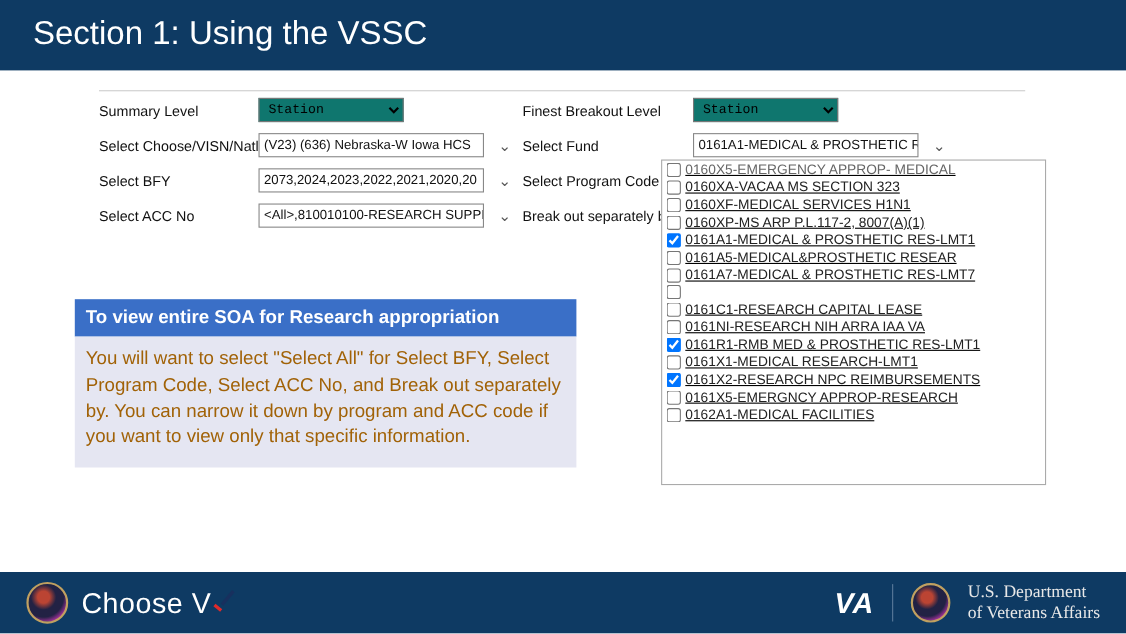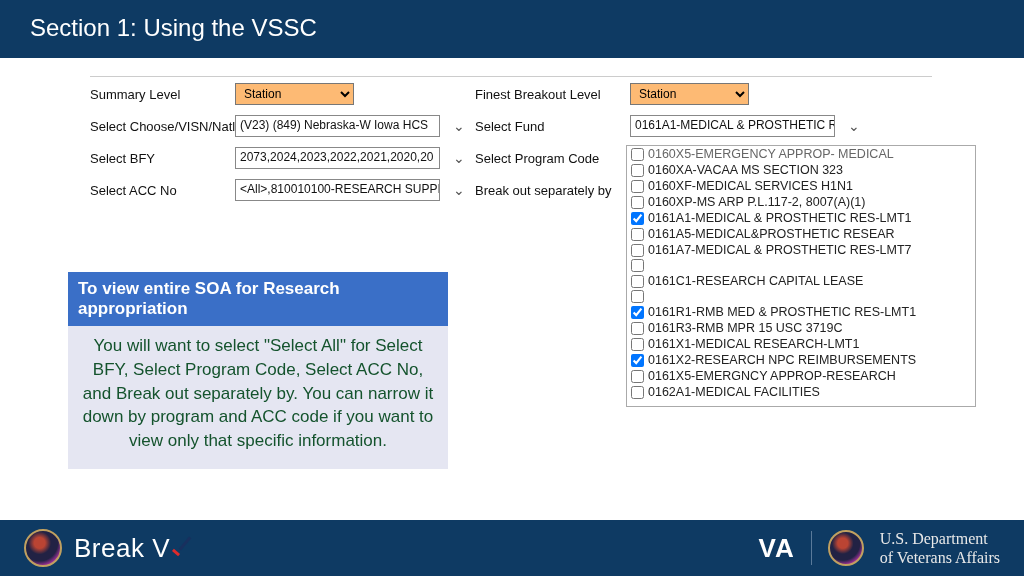--- a/index.html
+++ b/index.html
@@ -1,51 +1,51 @@
 <!DOCTYPE html>
 <html><head>
 <meta charset="utf-8">
 <style>
 * { margin: 0; padding: 0; box-sizing: border-box; }
 body { width: 1024px; height: 576px; font-family: "Segoe UI", Arial, sans-serif; background: #fff; position: relative; overflow: hidden; }
 
-.header-bar { background: #0e3a63; color: #fff; padding: 14px 30px 16px; font-size: 24px; font-weight: 400; }
+.header-bar { background: #0e3a63; color: #fff; padding: 14px 30px 16px; font-size: 30px; font-weight: 400; }
 
 .content { padding: 18px 92px 0 90px; position: relative; }
 
 .hr-line { height: 1px; background: #ccc; margin-bottom: 6px; }
 
 .filters { display: grid; grid-template-columns: 145px 210px 30px 155px 210px 30px; row-gap: 10px; align-items: center; font-size: 13px; color: #111; }
 
 .flabel { white-space: nowrap; }
 
-select.winselect { font-family: Liberation Sans, sans-serif; font-size: 12px; border: 1px solid #777; background: #fdba74; height: 22px; padding: 0 4px; width: 119px; }
+select.winselect { font-family: Liberation Mono, monospace; font-size: 12px; border: 1px solid #777; background: #0f766e; height: 22px; padding: 0 4px; width: 132px; }
 
 .txtbox { font-family: inherit; font-size: 12px; border: 1px solid #888; background: #fff; height: 22px; padding: 2px 4px; width: 205px; overflow: hidden; white-space: nowrap; }
 
 .chev { color: #555; font-size: 14px; padding-left: 8px; cursor: pointer; }
 
-.callout { position: absolute; left: 68px; top: 272px; width: 380px; }
+.callout { position: absolute; left: 68px; top: 272px; width: 456px; }
 .callout-hdr { background: #3a6fc7; color: #fff; font-size: 17px; font-weight: 600; padding: 7px 10px; }
-.callout-body { background: #e5e6f2; color: #14532d; font-size: 17px; line-height: 1.4; padding: 8px 10px 16px; text-align: center; }
+.callout-body { background: #e5e6f2; color: #a16207; font-size: 17px; line-height: 1.4; padding: 8px 10px 16px; }
 
-.listbox-wrap { position: absolute; left: 626px; top: 145px; width: 350px; height: 262px; border: 1px solid #aaa; background: #fff; overflow-y: scroll; font-size: 12.5px; }
+.listbox-wrap { position: absolute; left: 601px; top: 145px; width: 350px; height: 296px; border: 1px solid #aaa; background: #fff; overflow-y: scroll; font-size: 12.5px; text-decoration: underline; }
 .listbox-wrap::-webkit-scrollbar { width: 16px; }
 .listbox-wrap::-webkit-scrollbar-track { background: #f0f0f0; }
 .listbox-wrap::-webkit-scrollbar-thumb { background: #c1c1c1; border: 2px solid #f0f0f0; border-radius: 3px; }
 .lb-item { display: flex; align-items: center; padding: 1px 4px; gap: 4px; color: #222; white-space: nowrap; cursor: default; }
 .lb-item.cut { color: #666; }
 .lb-item input[type=checkbox] { width: 13px; height: 13px; }
 
 .footer { position: absolute; left: 0; bottom: 0; width: 100%; height: 56px; background: #0e3a63; display: flex; align-items: center; padding: 0 24px; color: #fff; }
 .seal { width: 38px; height: 38px; border-radius: 50%; background: radial-gradient(circle at 40% 35%, #b43 0 18%, #224 38% 60%, #b3a 80%); border: 2px solid #c0a060; }
 .choose { font-size: 26px; font-weight: 300; margin-left: 12px; letter-spacing: .5px; }
 .choose b { font-weight: 500; }
 .footer-right { margin-left: auto; display: flex; align-items: center; gap: 16px; }
-.va-bold { font-size: 26px; font-weight: 900; letter-spacing: 1px; }
+.va-bold { font-size: 26px; font-weight: 900; font-style: italic; letter-spacing: 1px; }
 .vsep { width: 1px; height: 34px; background: #5a7a9a; }
 .dept { font-family: Georgia, serif; font-size: 16px; line-height: 1.2; color: #e8e8e8; }
 .footer .seal.sm { width: 36px; height: 36px; }
 
 .check-ico { position: relative; display: inline-block; width:22px; height:18px; vertical-align: middle; margin-left: 2px;}
 .check-ico::before { content:""; position:absolute; left:0; top:10px; width:8px; height:3px; background:#df2b2b; transform: rotate(40deg);}
 .check-ico::after { content:""; position:absolute; left:5px; top:1px; width:16px; height:3px; background:#18305e; transform: rotate(-50deg);}
 </style>
 </head>
 <body>
@@ -58,21 +58,21 @@
   <div class="filters">
 
     <div class="flabel">Summary Level</div>
     <select class="winselect"><option>Station</option></select>
     <div></div>
     <div class="flabel">Finest Breakout Level</div>
     <select class="winselect"><option>Station</option></select>
     <div></div>
 
     <div class="flabel">Select Choose/VISN/Natl</div>
-    <div class="txtbox">(V23) (849) Nebraska-W Iowa HCS</div>
+    <div class="txtbox">(V23) (636) Nebraska-W Iowa HCS</div>
     <div class="chev">⌄</div>
     <div class="flabel">Select Fund</div>
     <div class="txtbox">0161A1-MEDICAL &amp; PROSTHETIC R</div>
     <div class="chev">⌄</div>
 
     <div class="flabel">Select BFY</div>
     <div class="txtbox">2073,2024,2023,2022,2021,2020,20</div>
     <div class="chev">⌄</div>
     <div class="flabel">Select Program Code</div>
     <div></div>
@@ -118,28 +118,25 @@
     </div>
     <div class="lb-item">
       <input type="checkbox" style="">
     </div>
     <div class="lb-item">
       <input type="checkbox" style="">
       <span>0161C1-RESEARCH CAPITAL LEASE</span>
     </div>
     <div class="lb-item">
       <input type="checkbox" style="">
+      <span>0161NI-RESEARCH NIH ARRA IAA VA</span>
     </div>
     <div class="lb-item">
       <input type="checkbox" checked="" style="">
       <span>0161R1-RMB MED &amp; PROSTHETIC RES-LMT1</span>
-    </div>
-    <div class="lb-item">
-      <input type="checkbox" style="">
-      <span>0161R3-RMB MPR 15 USC 3719C</span>
     </div>
     <div class="lb-item">
       <input type="checkbox" style="">
       <span>0161X1-MEDICAL RESEARCH-LMT1</span>
     </div>
     <div class="lb-item">
       <input type="checkbox" checked="" style="">
       <span>0161X2-RESEARCH NPC REIMBURSEMENTS</span>
     </div>
     <div class="lb-item">
@@ -153,21 +150,21 @@
   </div>
 
 <div class="callout">
   <div class="callout-hdr">To view entire SOA for Research appropriation</div>
   <div class="callout-body">You will want to select "Select All" for Select BFY, Select Program Code, Select ACC No, and Break out separately by. You can narrow it down by program and ACC code if you want to view only that specific information.</div>
 </div>
 
 <div class="footer">
   <div class="seal"></div>
   <div class="choose">
-    <span>Break</span>
+    <span>Choose</span>
     <b>V</b><span class="check-ico"></span>
   </div>
   <div class="footer-right">
     <div class="va-bold">VA</div>
     <div class="vsep"></div>
     <div class="seal sm"></div>
     <div class="dept">
       <div>U.S. Department</div>
       <div>of Veterans Affairs</div>
     </div>

